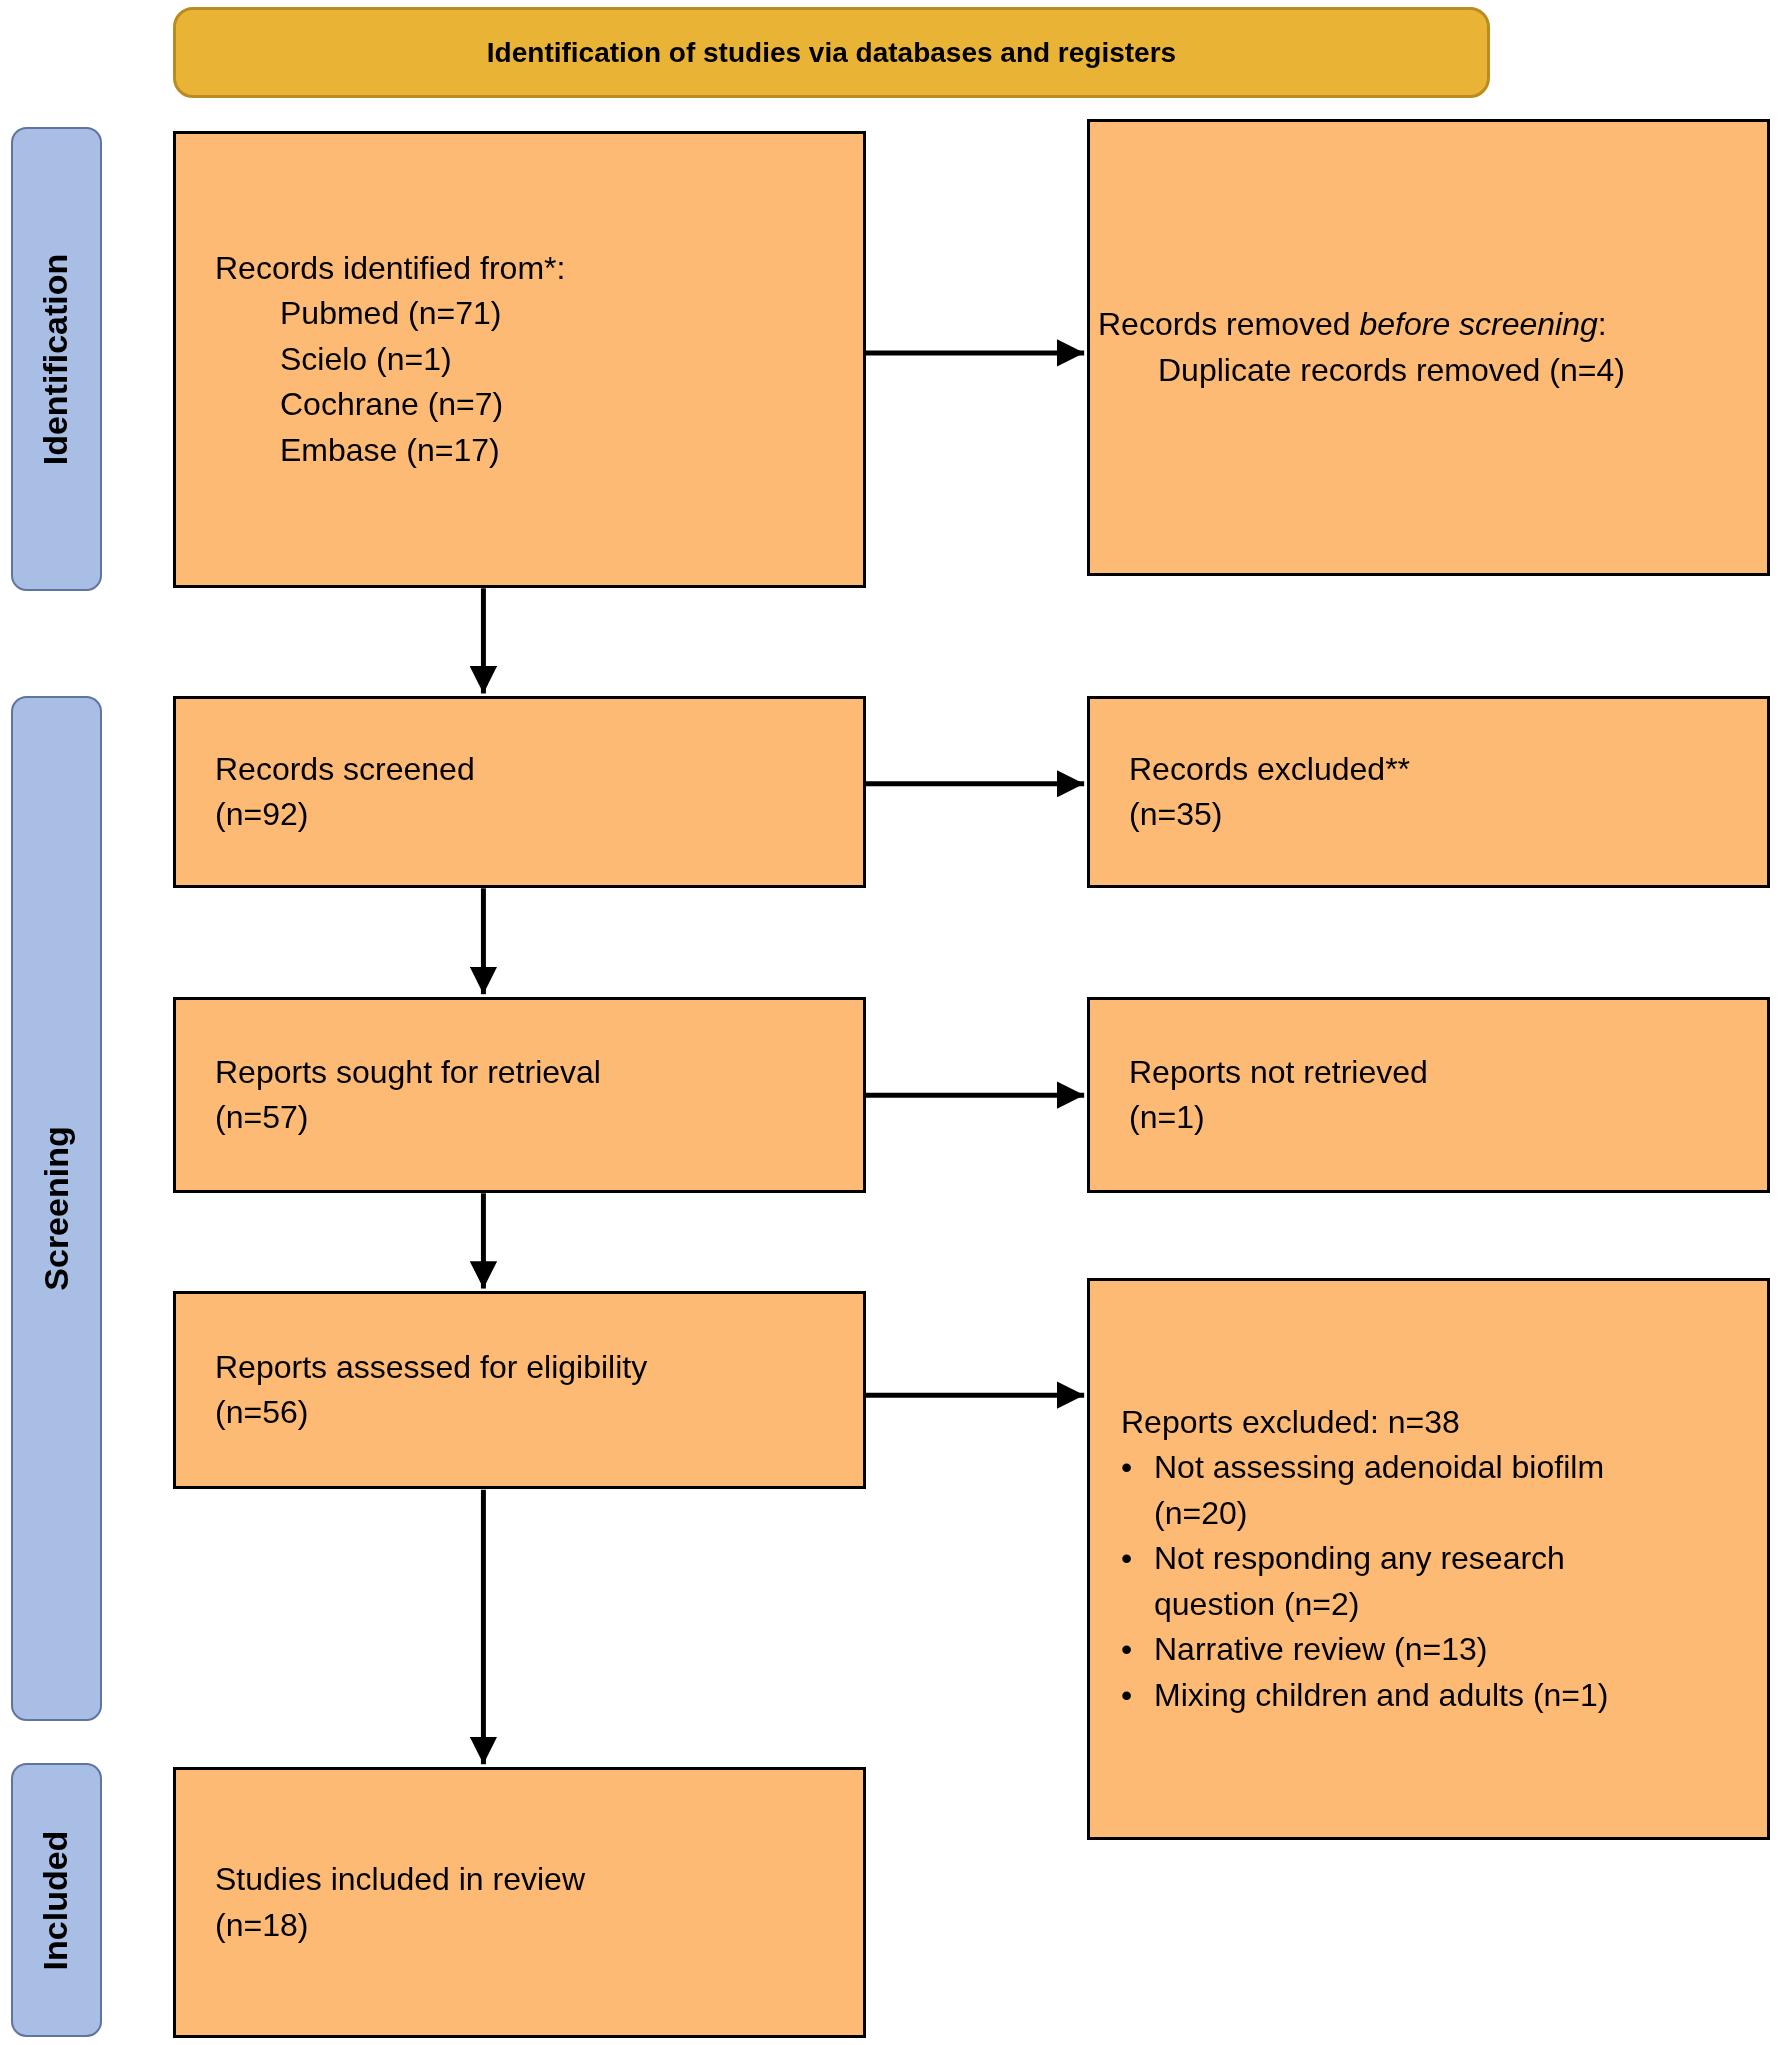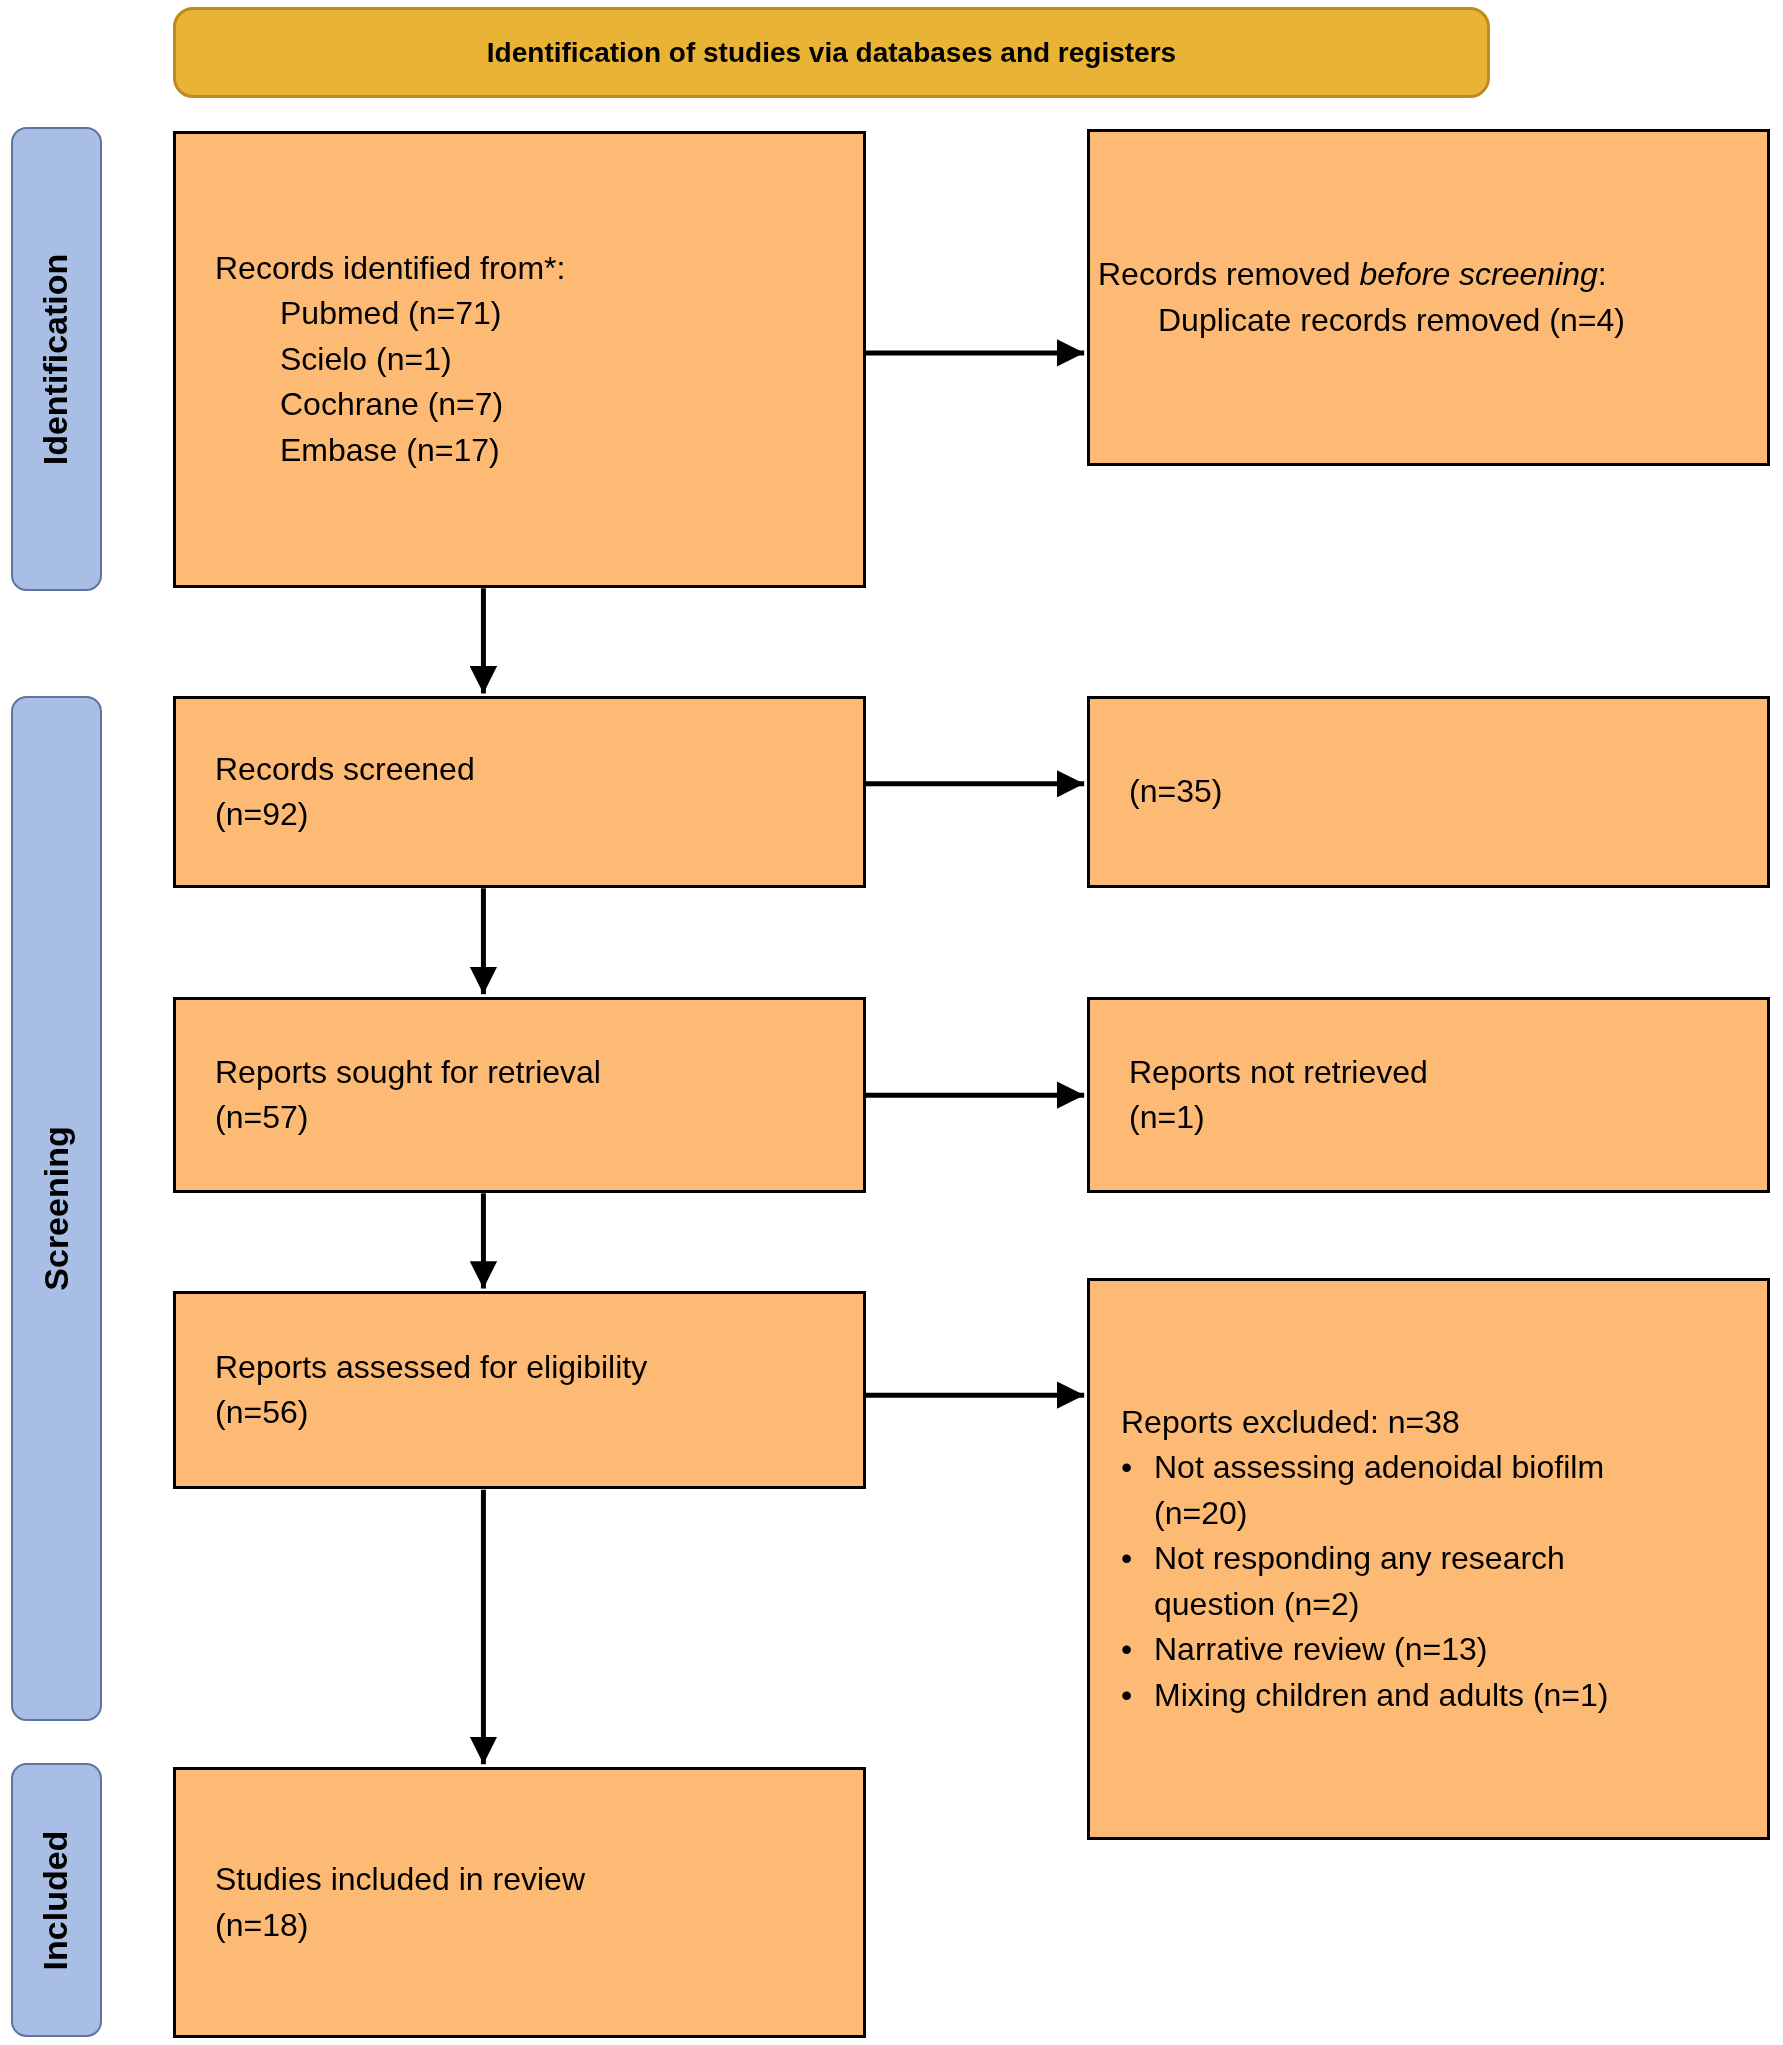--- a/index.html
+++ b/index.html
@@ -88,34 +88,35 @@
 </div>
 
 <div class="box" style="left:173px;top:131px;width:693px;height:457px;">
   <div>Records identified from*:</div>
   <div class="indent">Pubmed (n=71)</div>
   <div class="indent">Scielo (n=1)</div>
   <div class="indent">Cochrane (n=7)</div>
   <div class="indent">Embase (n=17)</div>
 </div>
 
-<div class="box" style="left:1087px;top:129px;width:683px;height:337px;padding-left:8px;">
+<div class="box" style="left:1087px;top:119px;width:683px;height:457px;padding-left:8px;">
   <div class="rm-title">
     <span>Records removed</span>
     <em>before screening</em><span>:</span>
   </div>
   <div class="removed-item">Duplicate records removed (n=4)</div>
 </div>
 
 <div class="box" style="left:173px;top:696px;width:693px;height:192px;">
   <div>Records screened</div>
   <div>(n=92)</div>
 </div>
 
 <div class="box" style="left:1087px;top:696px;width:683px;height:192px;">
+  <div>Records excluded**</div>
   <div>(n=35)</div>
 </div>
 
 <div class="box" style="left:173px;top:997px;width:693px;height:196px;">
   <div>Reports sought for retrieval</div>
   <div>(n=57)</div>
 </div>
 
 <div class="box" style="left:1087px;top:997px;width:683px;height:196px;">
   <div>Reports not retrieved</div>

